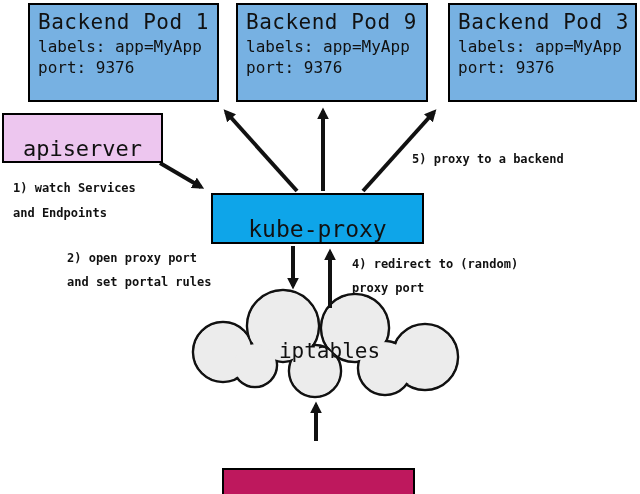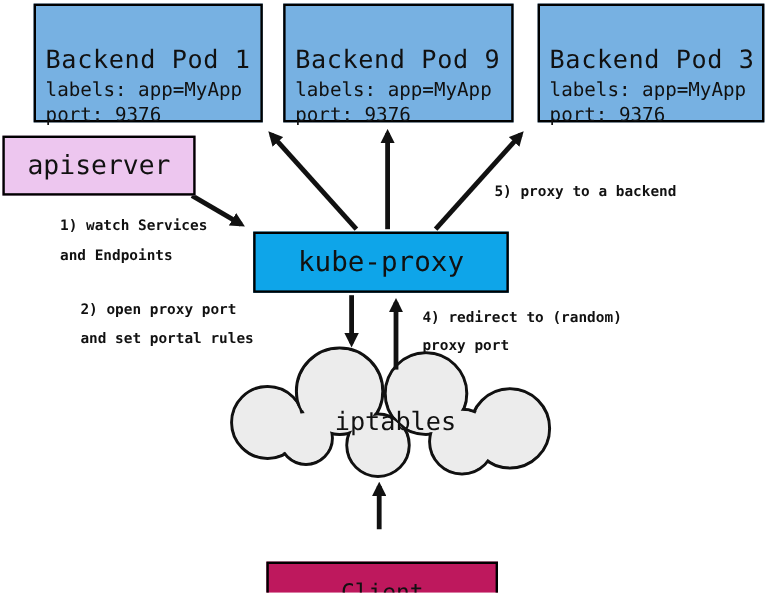--- a/index.html
+++ b/index.html
@@ -28,30 +28,29 @@
     top: 3px;
     height: 99px;
     background: #77b1e2;
     padding: 3px 8px;
   }
   .pod-title {
     font-size: 21px;
     line-height: 28px;
     white-space: nowrap;
     letter-spacing: 0.5px;
-    margin-top: 28px;
   }
   .pod-line {
     font-size: 16px;
     line-height: 21px;
     white-space: nowrap;
   }
   .label-box {
     display: flex;
-    align-items: center;
+    align-items: flex-end;
     justify-content: center;
     white-space: nowrap;
   }
   .apiserver-box {
     left: 2px; top: 113px; width: 161px; height: 50px;
     background: #edc6ef;
     font-size: 22px;
   }
   .kube-proxy-box {
     left: 211px; top: 193px; width: 213px; height: 51px;
@@ -65,21 +64,21 @@
   }
   .note {
     position: absolute;
     z-index: 3;
     font-weight: bold;
     font-size: 12px;
     line-height: 25px;
     white-space: nowrap;
   }
   .note div { white-space: nowrap; }
-  .note-1 { left: 13px;  top: 176px; margin-left: 37px; }
+  .note-1 { left: 13px;  top: 176px; }
   .note-2 { left: 67px;  top: 246px; line-height: 24px; }
   .note-3 { left: 325px; top: 410px; }
   .note-4 { left: 352px; top: 252px; line-height: 24px; }
   .note-5 { left: 412px; top: 147px; }
   .iptables-label {
     position: absolute;
     z-index: 3;
     left: 252px; top: 339px;
     width: 155px;
     text-align: center;

